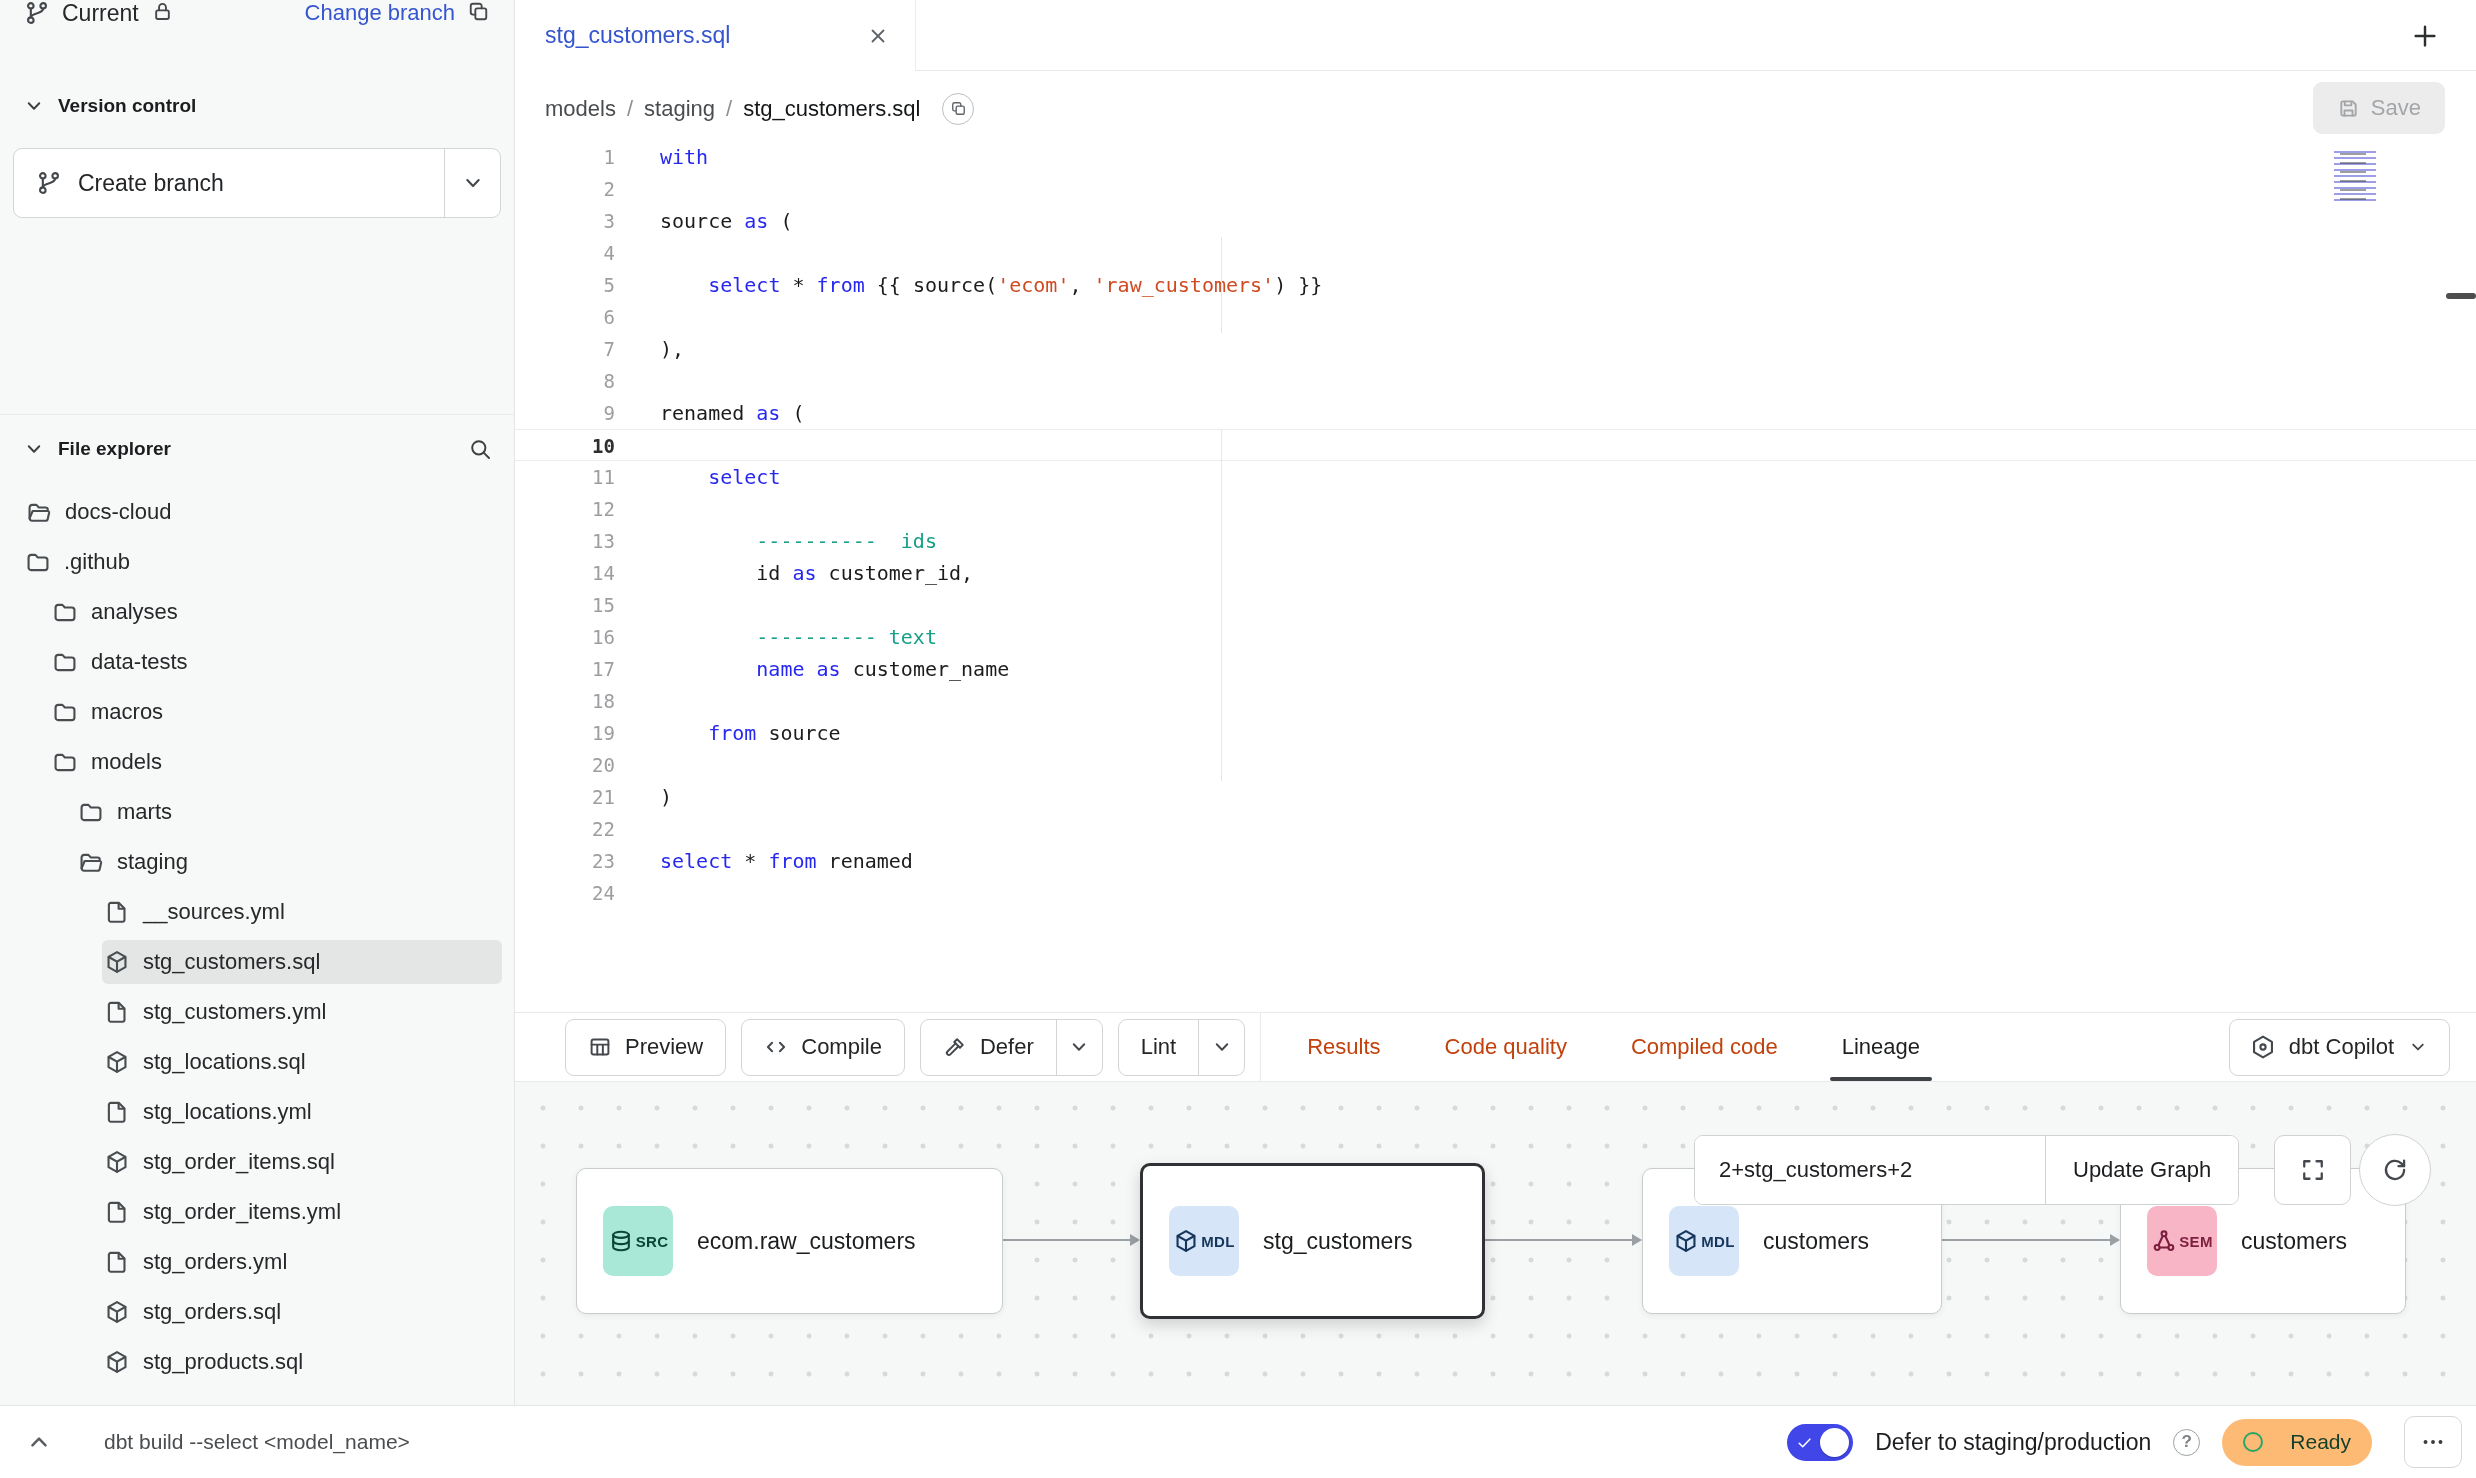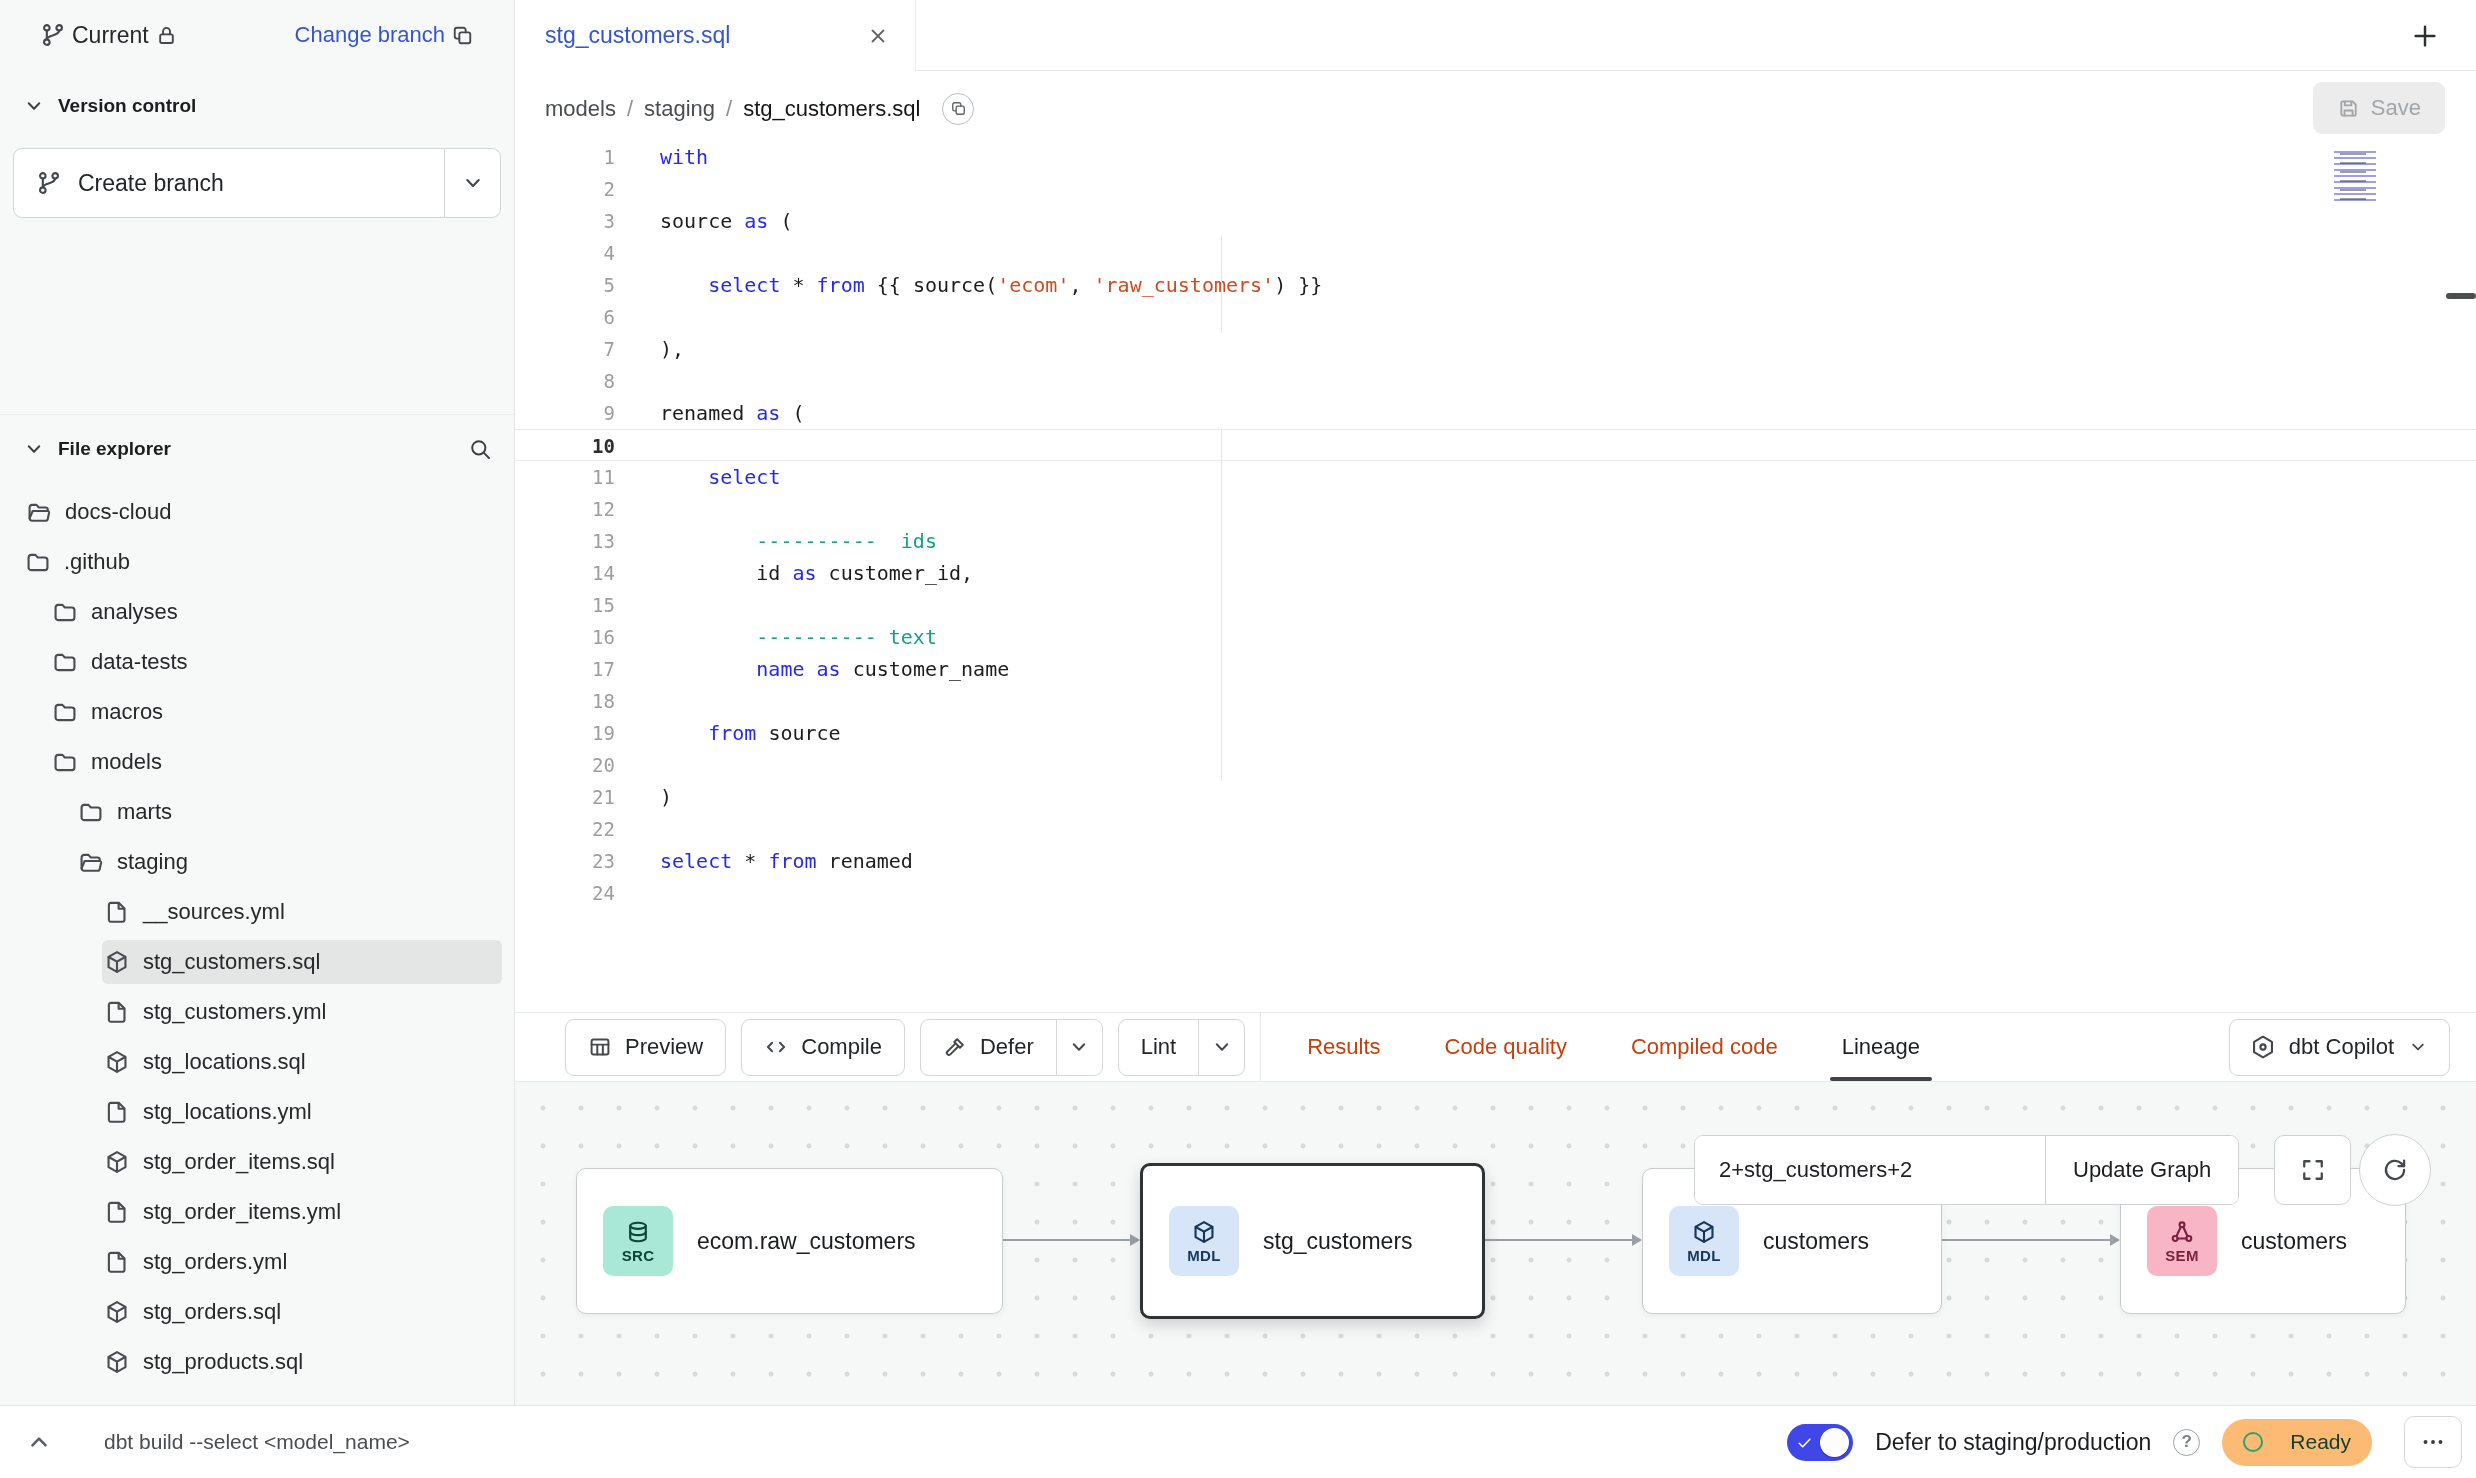--- a/index.html
+++ b/index.html
@@ -6,21 +6,21 @@
   html,body{width:2476px;height:1478px}
   body{font-family:"Liberation Sans",sans-serif;color:#202124;background:#fff;overflow:hidden}
   .app{position:relative;width:2476px;height:1478px;background:#fff}
 
   
   .ic{display:inline-flex;width:26px;height:26px;color:#44484c;flex:0 0 auto}
   .ic svg{width:100%;height:100%;display:block}
 
   
   .sidebar{position:absolute;left:0;top:0;width:515px;height:1405px;background:#f7f8f8;border-right:1px solid #e3e4e5;overflow:hidden}
-  .sb-top{height:70px;display:flex;align-items:center;padding:0 40px;gap:6px}
+  .sb-top{height:70px;display:flex;align-items:flex-start;padding:0 24px;gap:12px}
   .sb-top .label{font-size:23px;color:#26282a;font-weight:500}
   .sb-top .link{margin-left:auto;font-size:22px;color:#3555cf;font-weight:500;cursor:pointer}
   .sb-top .ic.small{width:23px;height:23px}
   .section-header{display:flex;align-items:center;gap:12px;padding:0 22px;height:48px;font-size:19px;font-weight:700;color:#1b1d1f;margin-top:12px}
   .section-header .ic{width:24px;height:24px;color:#3c3f42}
   .create-branch{margin:18px 13px 0;height:70px;background:#fff;border:1px solid #d3d5d7;border-radius:9px;display:flex;overflow:hidden}
   .create-branch .cb-main{flex:1;display:flex;align-items:center;gap:16px;padding-left:22px;font-size:23px;color:#232527;font-weight:500;cursor:pointer}
   .create-branch .cb-chev{width:56px;border-left:1px solid #d3d5d7;display:flex;align-items:center;justify-content:center;cursor:pointer}
   .sb-gap{height:196px}
   .sb-divider{height:1px;background:#ebecec;margin:0}
@@ -90,21 +90,21 @@
   .sq-btn{position:absolute;top:53px;width:77px;height:70px;background:#fff;border:1px solid #cfd2d4;border-radius:10px;display:flex;align-items:center;justify-content:center;z-index:6;cursor:pointer}
   .sq-btn .ic{width:28px;height:28px}
   .fs-btn{left:1759px}
   .rf-btn{left:1844px;width:72px;height:72px;top:52px;border-radius:50%}
 
   #lineage-nodes{position:absolute;inset:0}
   .edge{position:absolute;top:157px;height:2px;background:#9aa0a3;z-index:1}
   .edge::after{content:'';position:absolute;right:-10px;top:-5px;width:0;height:0;border-left:10px solid #9aa0a3;border-top:6px solid rgba(0,0,0,0);border-bottom:6px solid rgba(0,0,0,0)}
   .lnode{position:absolute;top:86px;height:146px;background:#fff;border:1px solid #c9cccd;border-radius:10px;display:flex;align-items:center;padding-left:26px;gap:24px;box-shadow:0 2px 6px rgba(0,0,0,.06);z-index:2;cursor:pointer}
   .lnode.selected{border:3px solid #2f3134;box-shadow:0 6px 16px rgba(0,0,0,.16);top:81px;height:156px;z-index:3}
-  .nbadge{width:70px;height:70px;border-radius:10px;display:flex;flex-direction:column;align-items:center;justify-content:center;gap:2px}
+  .nbadge{width:70px;height:70px;border-radius:10px;display:flex;align-items:center;justify-content:center;gap:2px}
   .nbadge .ic{width:26px;height:26px;color:inherit}
   .ntag{font-size:15px;font-weight:700;letter-spacing:.3px}
   .badge-source{background:#a9e8d7;color:#0c4435}
   .badge-model{background:#d6e6f8;color:#16365c}
   .badge-semantic{background:#f7b5c6;color:#7d1f3e}
   .nlabel{font-size:23px;color:#1b1d1f;white-space:nowrap}
 
   
   .statusbar{position:absolute;left:0;bottom:0;width:2476px;height:73px;background:#fff;border-top:1px solid #e4e5e6;display:flex;align-items:center;padding:0 14px 0 24px}
   .sb-expand{width:30px;height:30px;color:#5a5d60;cursor:pointer}

